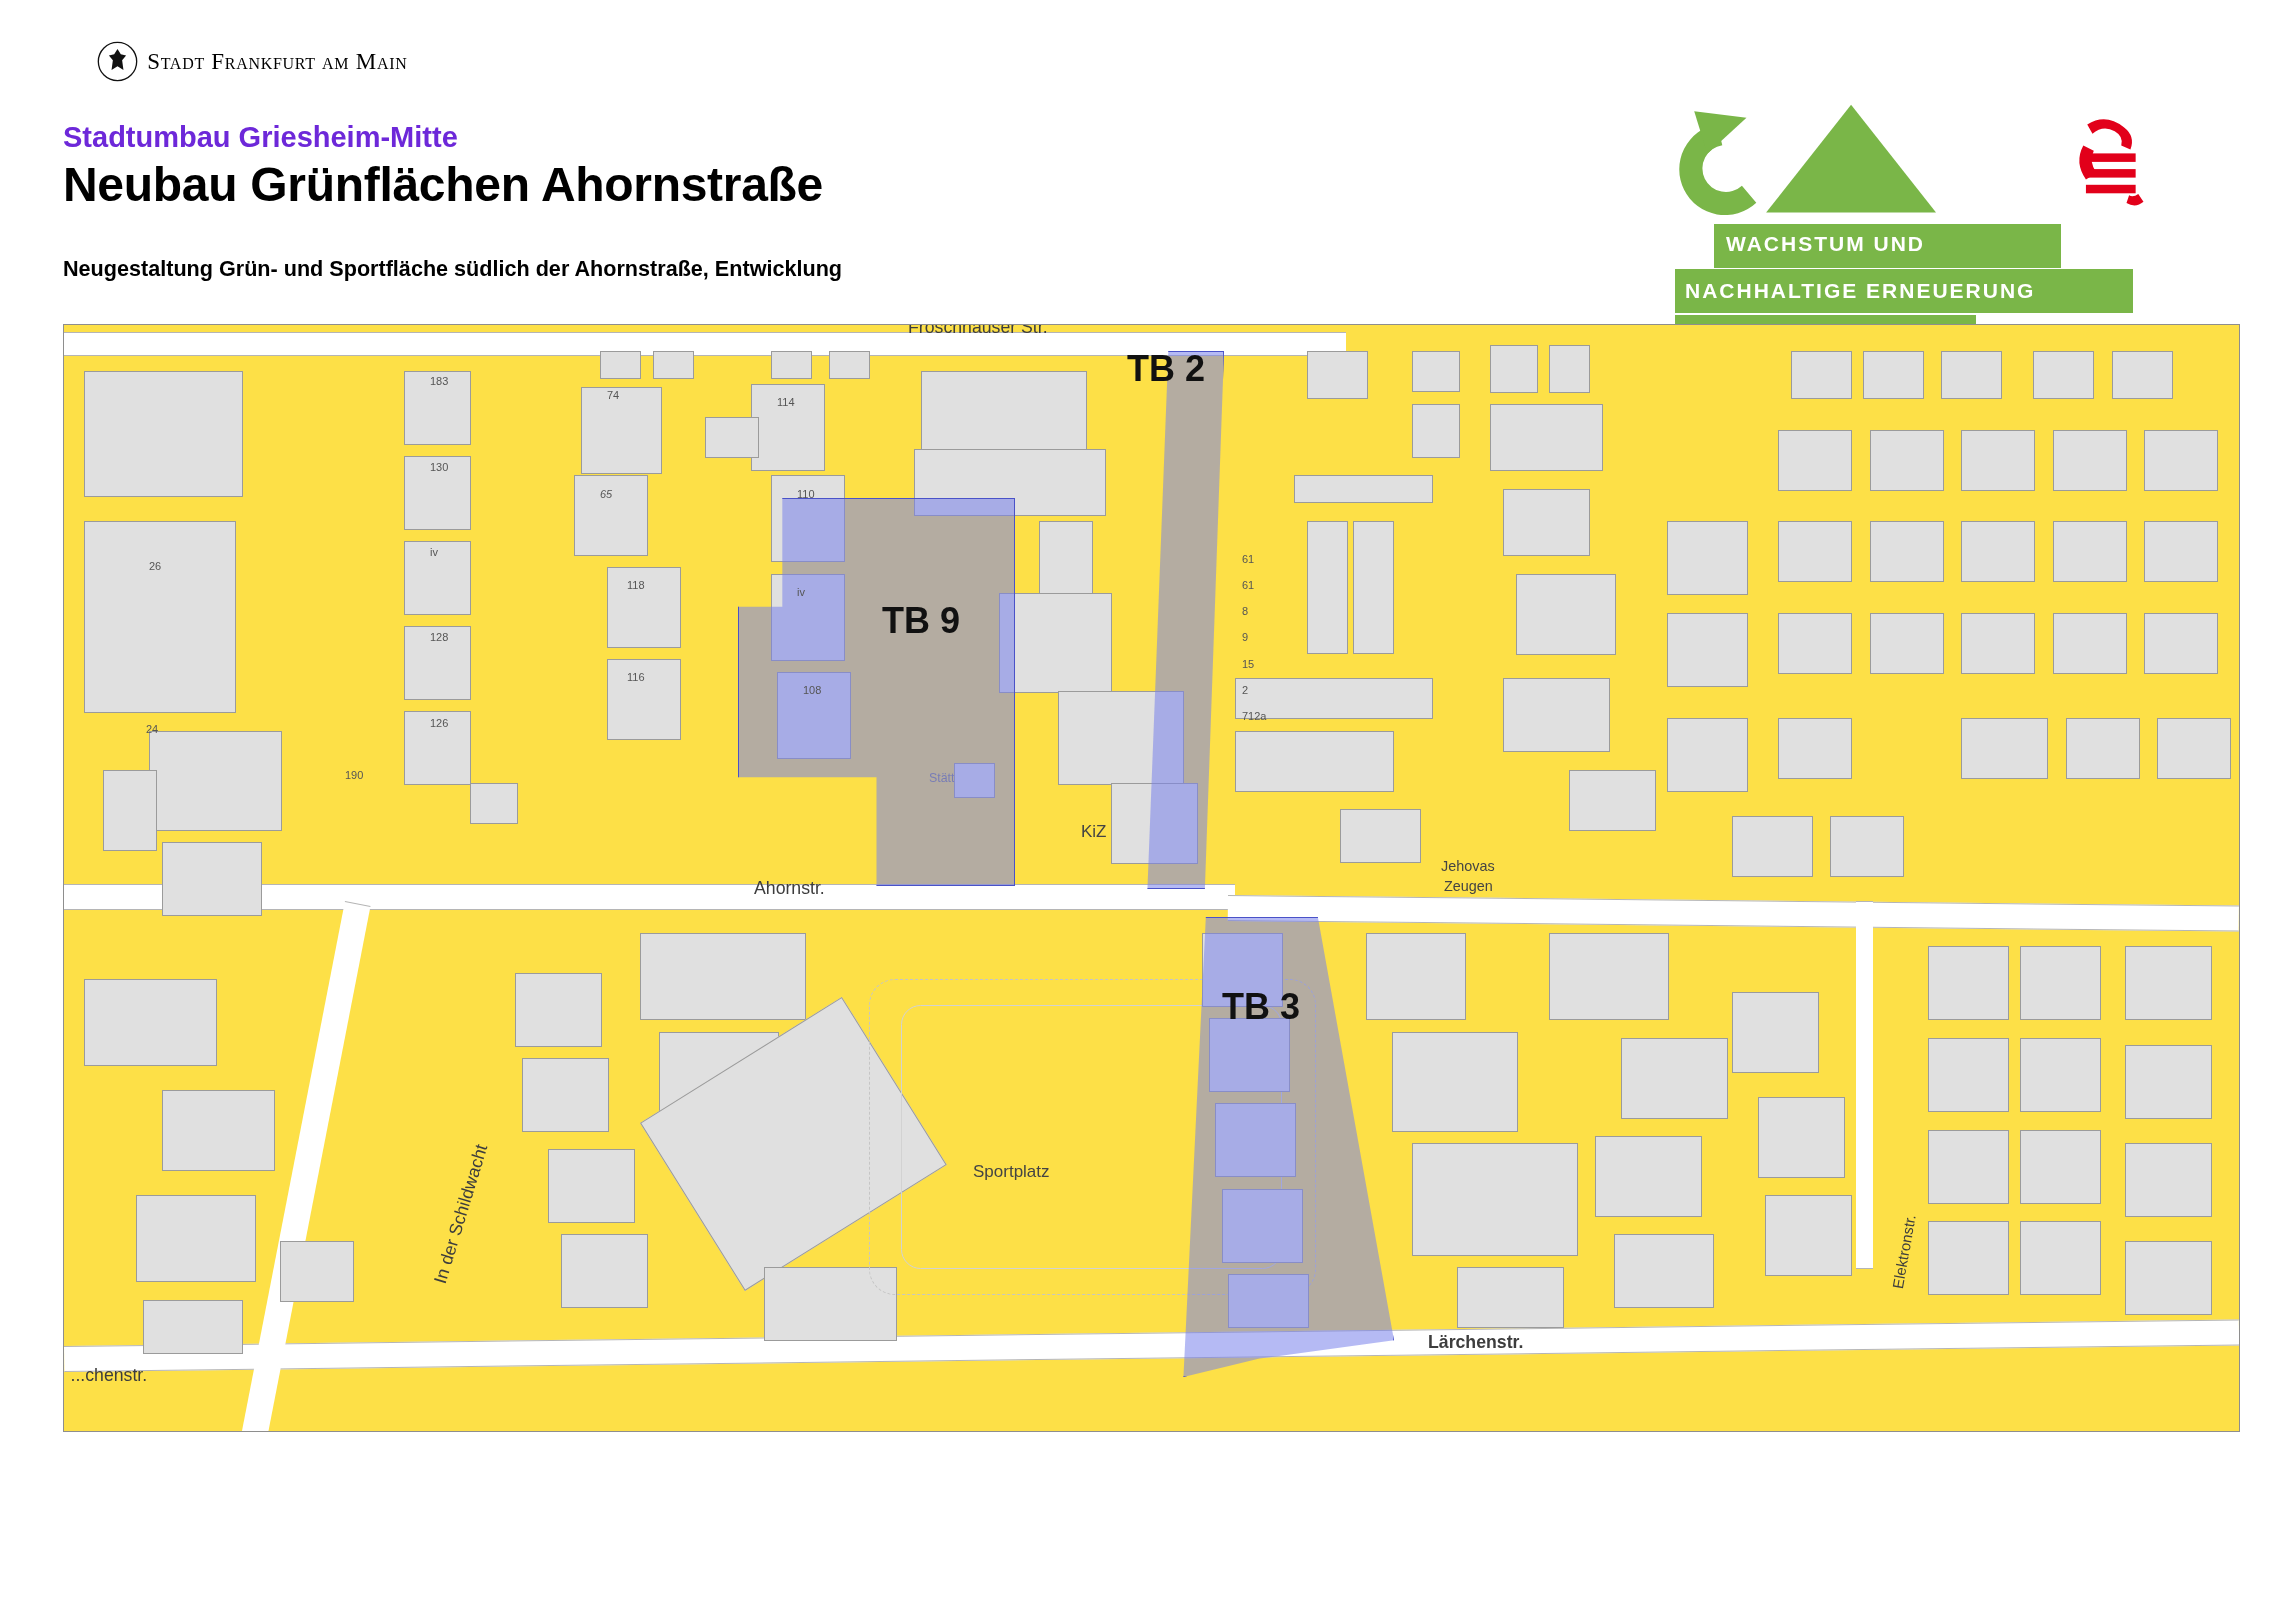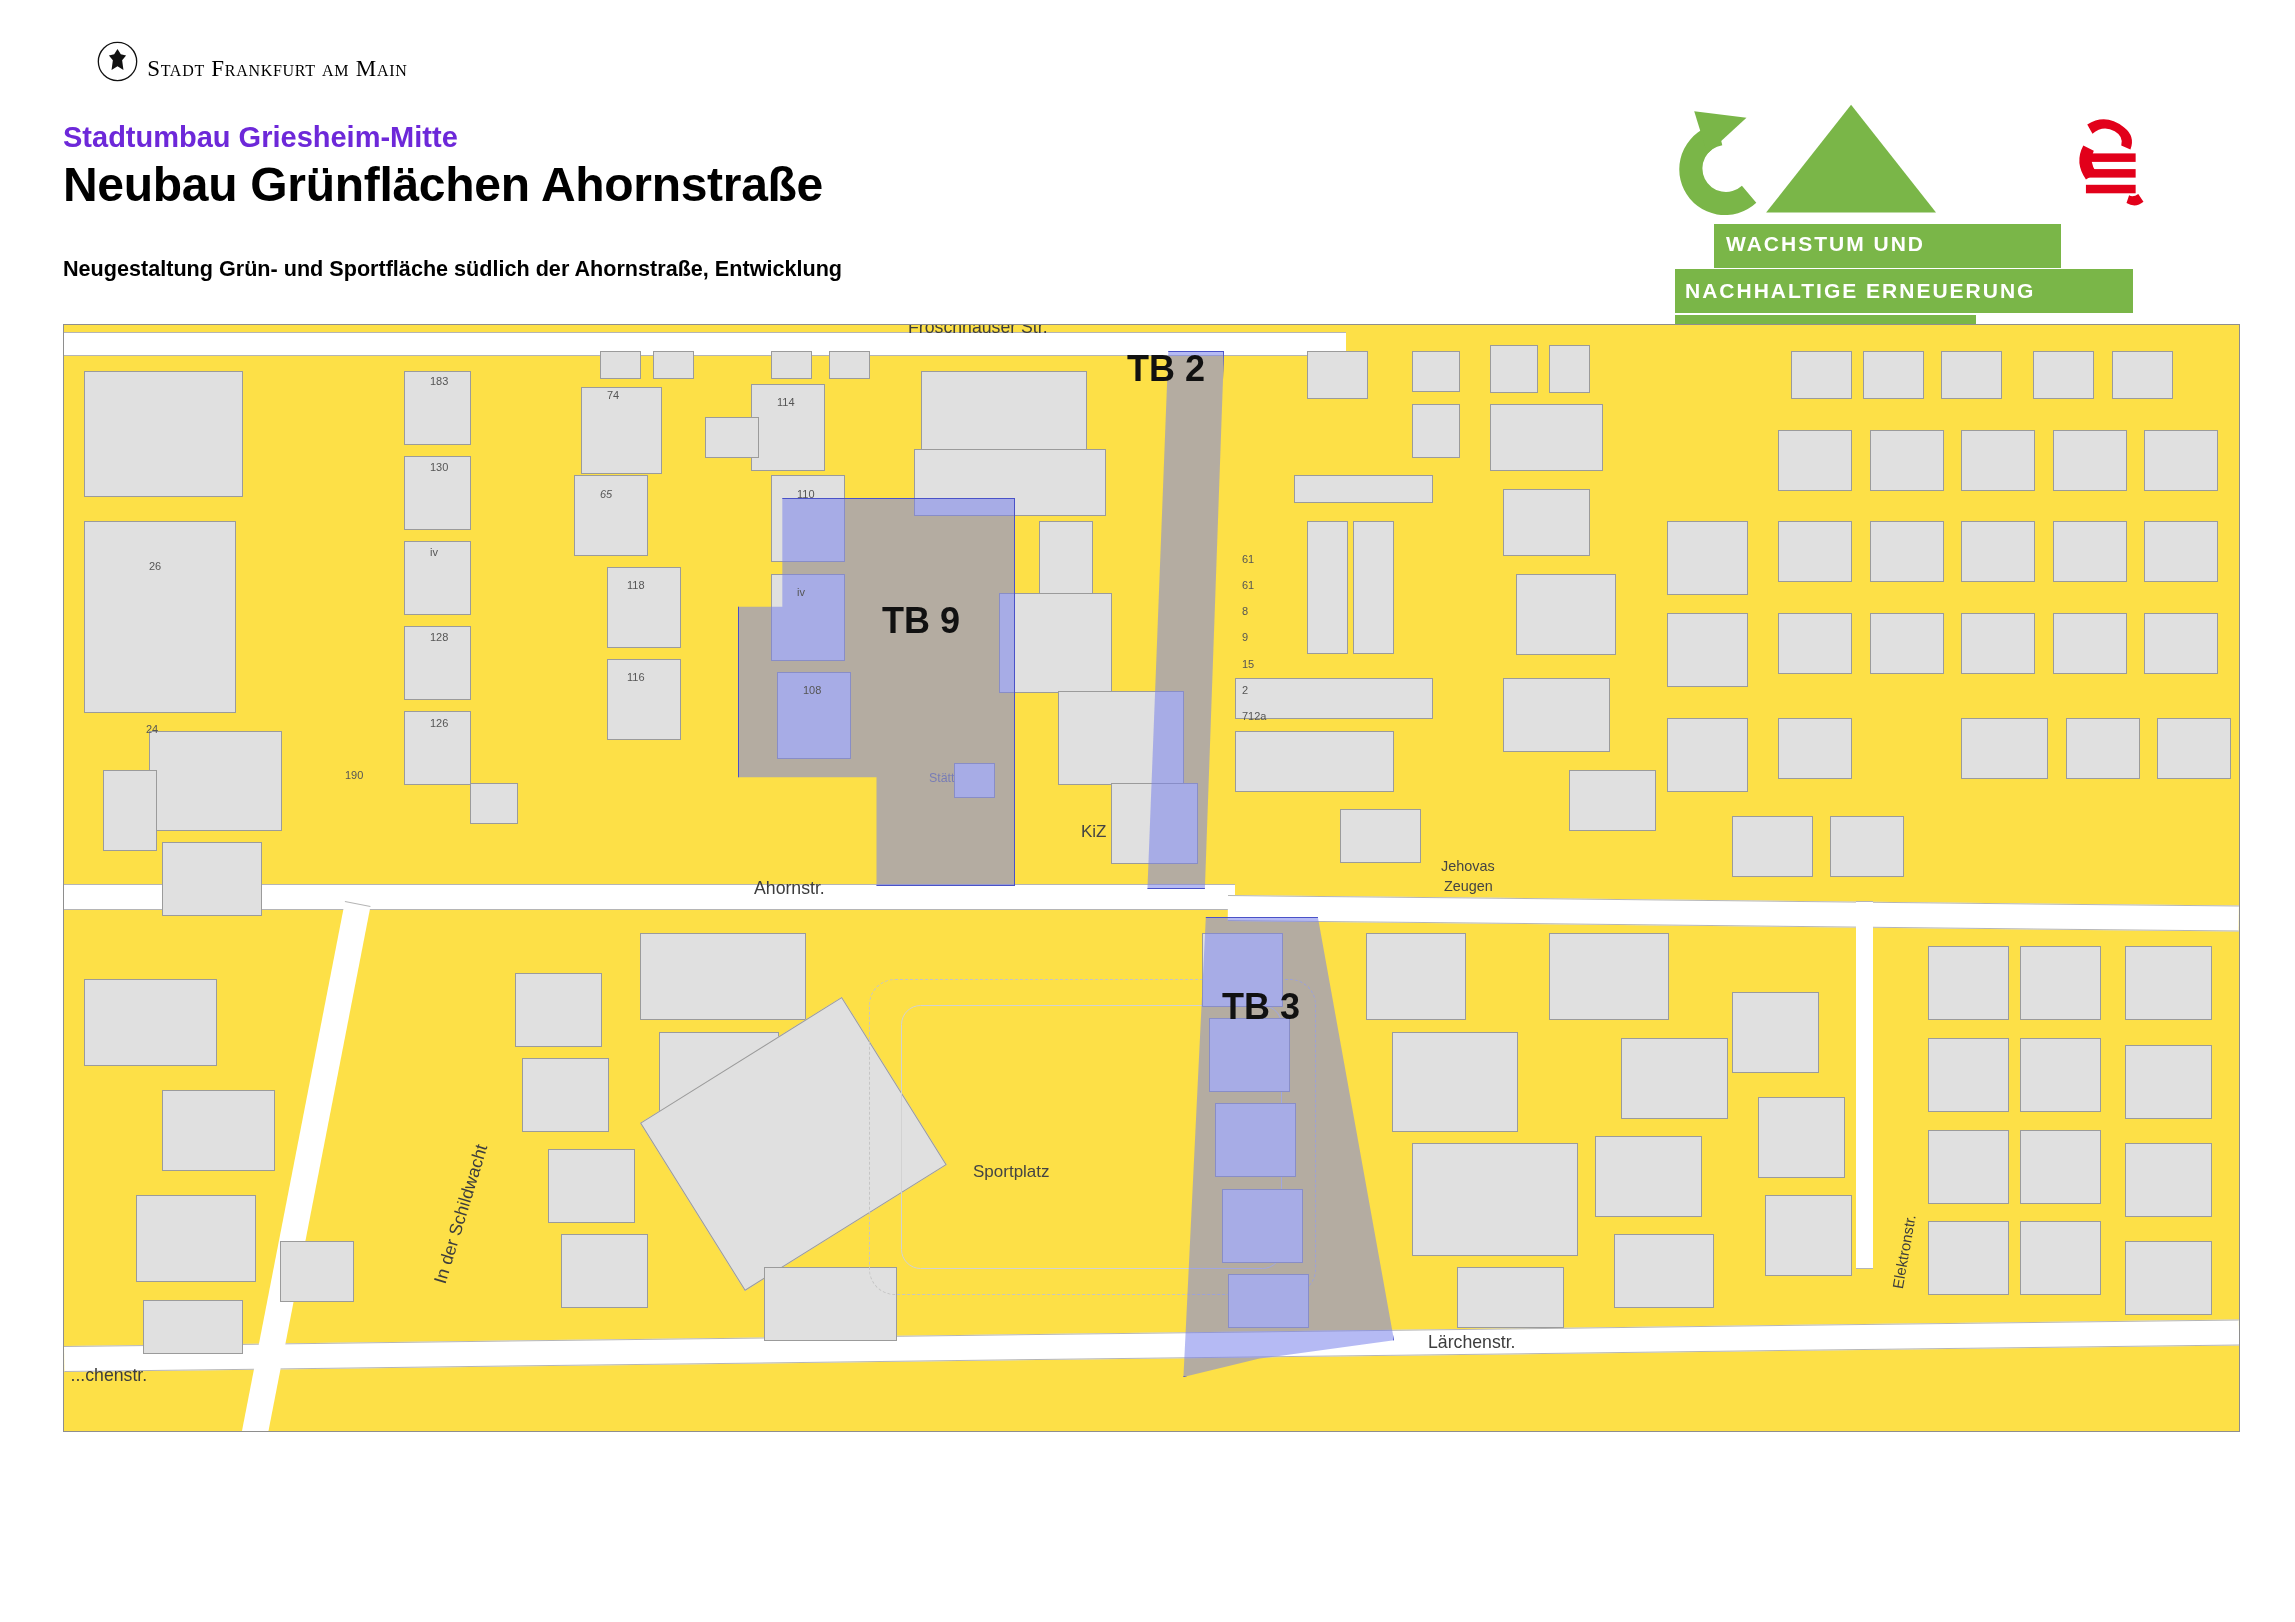--- a/index.html
+++ b/index.html
@@ -5,21 +5,21 @@
   html,body{margin:0;padding:0;}
   body{
     width:2295px;height:1622px;
     background:#ffffff;
     font-family:"Liberation Sans", sans-serif;
     position:relative;
     overflow:hidden;
   }
   
   #header{position:absolute;left:0;top:0;width:2295px;height:327px;}
-  #city-logo{position:absolute;left:97px;top:41px;display:flex;align-items:flex-end;gap:9.2px;}
+  #city-logo{position:absolute;left:97px;top:41px;display:flex;align-items:center;gap:9.2px;}
   #city-logo .crest{width:41px;height:41px;position:relative;}
   #city-logo .crest svg{display:block;}
   #city-logo .city-text{font-variant:small-caps;font-size:23px;letter-spacing:0.7px;color:#000;font-family:"Liberation Serif",serif;white-space:nowrap;}
   #kicker{position:absolute;left:63px;top:121px;font-size:29px;font-weight:bold;color:#6d28d9;letter-spacing:0px;}
   #maintitle{position:absolute;left:63px;top:157px;font-size:48px;font-weight:bold;color:#000;letter-spacing:-0.3px;}
   #subtitle{position:absolute;left:63px;top:255px;font-size:21.6px;font-weight:bold;color:#000;line-height:1.32;}
 
   
   #program-badge{position:absolute;left:1655px;top:98px;width:536px;height:275px;}
   #pb-arrowbox{position:absolute;left:0px;top:0px;width:366px;height:131px;}
@@ -106,21 +106,21 @@
     <div class="road" style="left:0;top:6.5px;width:1282px;height:22px;"></div>
     <div class="road" style="left:0;top:559px;width:1171px;height:23.6px;"></div>
     <div class="road" style="left:1164px;top:570px;width:1011px;height:23.6px;transform:rotate(0.6deg);transform-origin:left top;"></div>
     <div class="road" style="left:0;top:1021px;width:2175px;height:23.6px;transform:rotate(-0.7deg);transform-origin:left top;"></div>
     <div class="road" style="left:281px;top:576px;width:26px;height:543px;transform:rotate(11deg);transform-origin:left top;"></div>
     <div class="road" style="left:1792px;top:576px;width:17px;height:366px;"></div>
 
     <div class="streetlbl" style="left:844px;top:-7.9px;">Froschhäuser Str.</div>
     <div class="streetlbl" style="left:690px;top:553px;">Ahornstr.</div>
     <div class="streetlbl" style="left:366px;top:955px;transform:rotate(-73deg);transform-origin:left top;">In der Schildwacht</div>
-    <div class="streetlbl" style="left:1364px;top:1007px;">Lärchenstr.</div>
+    <div class="streetlbl" style="left:1364px;top:1007px;font-weight:bold;">Lärchenstr.</div>
     <div class="streetlbl" style="left:1825px;top:962px;transform:rotate(-80deg);transform-origin:left top;font-size:15px;">Elektronstr.</div>
     <div class="streetlbl" style="left:6.5px;top:1040px;">...chenstr.</div>
 
     <div class="maptext" style="left:909px;top:837px;">Sportplatz</div>
     <div class="maptext" style="left:1017px;top:497px;">KiZ 77</div>
     <div class="maptext" style="left:1377px;top:533px;font-size:14.4px;">Jehovas</div>
     <div class="maptext" style="left:1380px;top:553px;font-size:14.4px;">Zeugen</div>
     <div class="maptext" style="left:865px;top:446px;font-size:12.4px;color:#777;">Stätte</div>
 
     <div class="bld" style="left:19.6px;top:46px;width:157px;height:124px;"></div>

